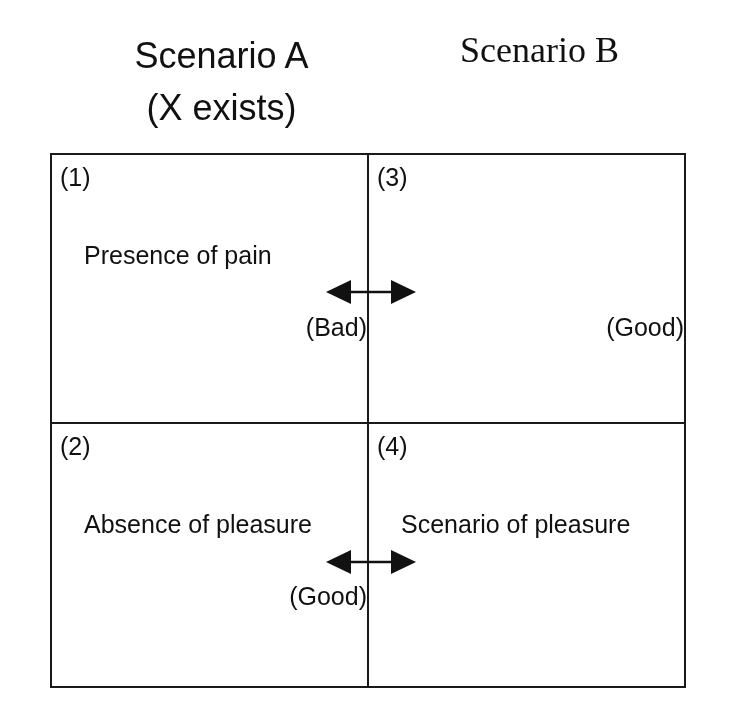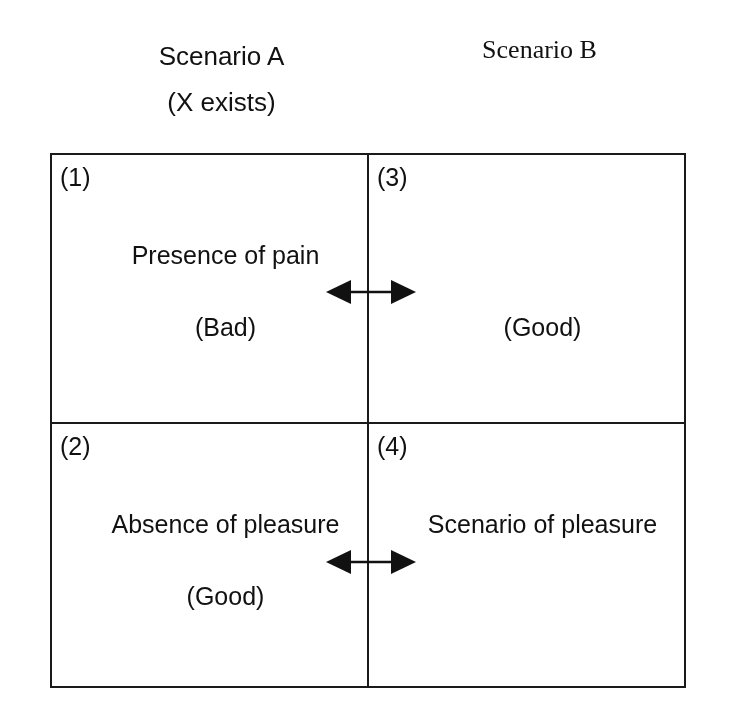--- a/index.html
+++ b/index.html
@@ -18,24 +18,24 @@
     width: 734px;
     height: 724px;
     background: var(--bg-color);
     overflow: hidden;
   }
   
   .col-header {
     position: absolute;
     width: 319px;
     text-align: center;
-    font-size: 26px;
+    font-size: 36px;
     line-height: 28px;
   }
-  .col-header .subtitle { margin-top: 18px; }
+  .col-header .subtitle { margin-top: 24px; }
   .col-header-a { left: 62px; top: 42px; }
   .col-header-b { left: 380px; top: 36px; font-family: Liberation Serif, serif; }
   
   .matrix {
     position: absolute;
     left: 50px;
     top: 153px;
     width: 636px;
     height: 535px;
     border: 2px solid var(--border-color);
@@ -50,29 +50,28 @@
   .cell-num {
     position: absolute;
     top: 8px;
     left: 8px;
   }
   .cell-label {
     position: absolute;
     top: 86px;
     left: 0;
     width: 100%;
-    text-align: center;
     padding-left: 32px;
   }
   .cell-valence {
     position: absolute;
     top: 158px;
-    left: 16px;
+    left: 0;
     width: 100%;
-    text-align: center;
+    text-align: right;
   }
   
   .exchange-arrow {
     position: absolute;
     left: 273px;
     width: 92px;
     height: 28px;
   }
   .exchange-arrow-top { top: 123px; }
   .exchange-arrow-bottom { top: 393px; }

